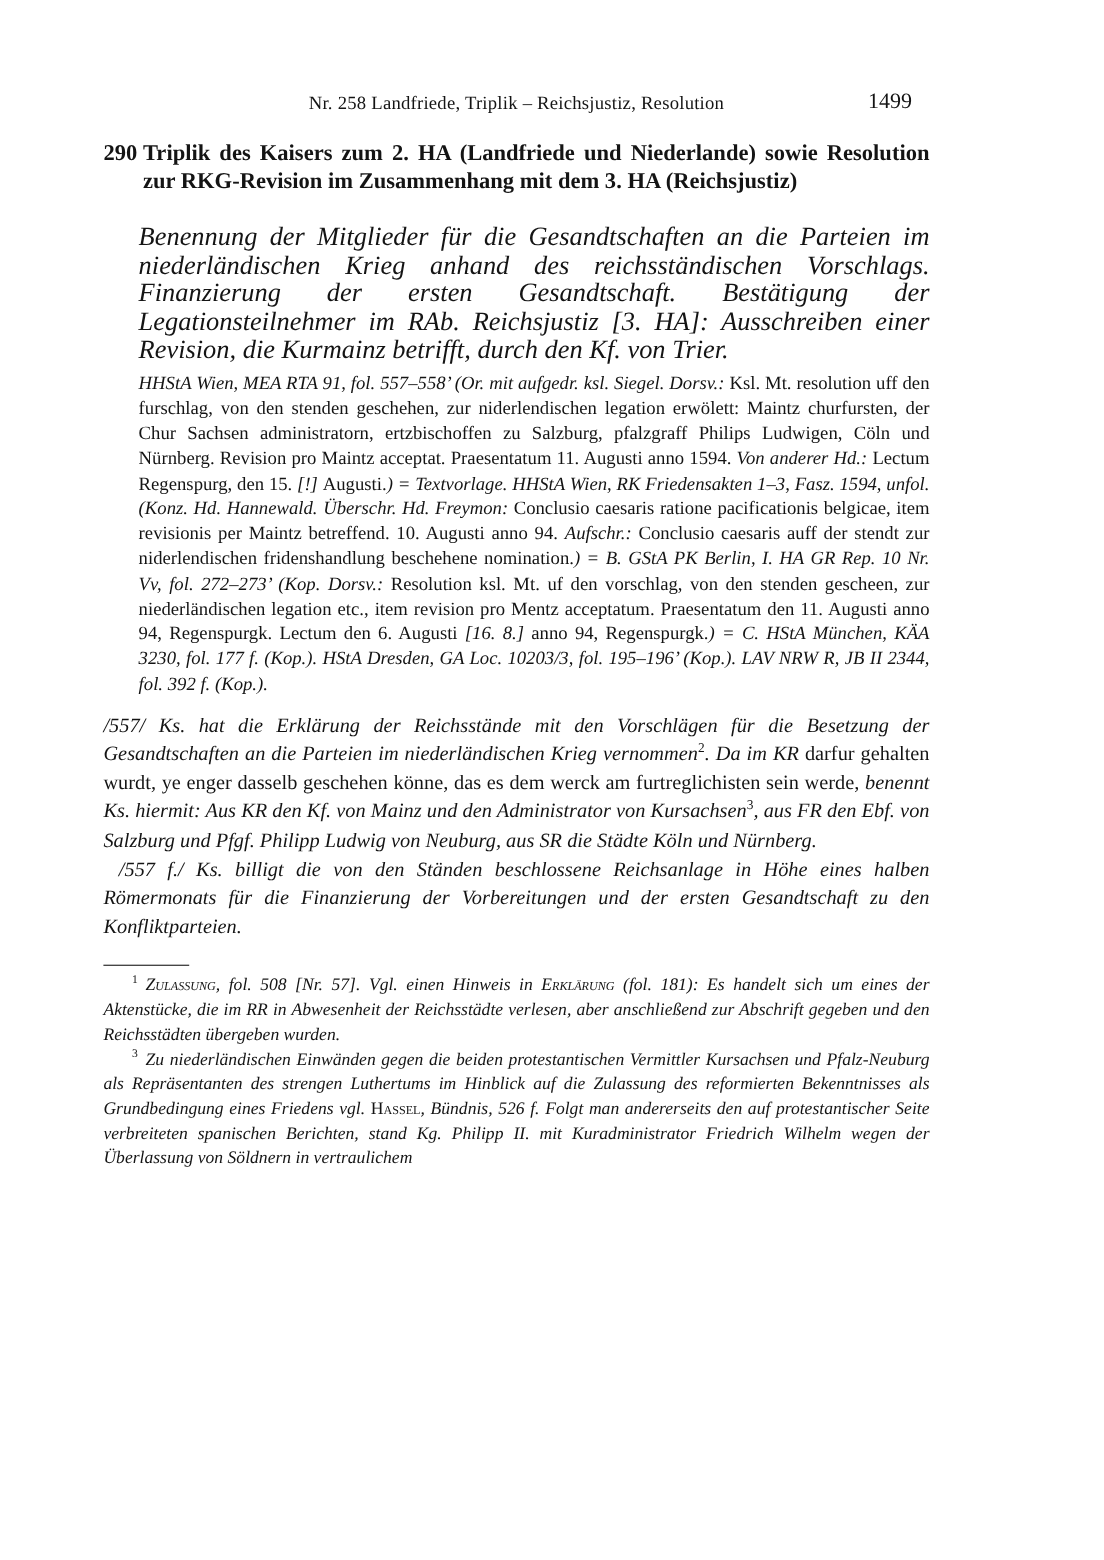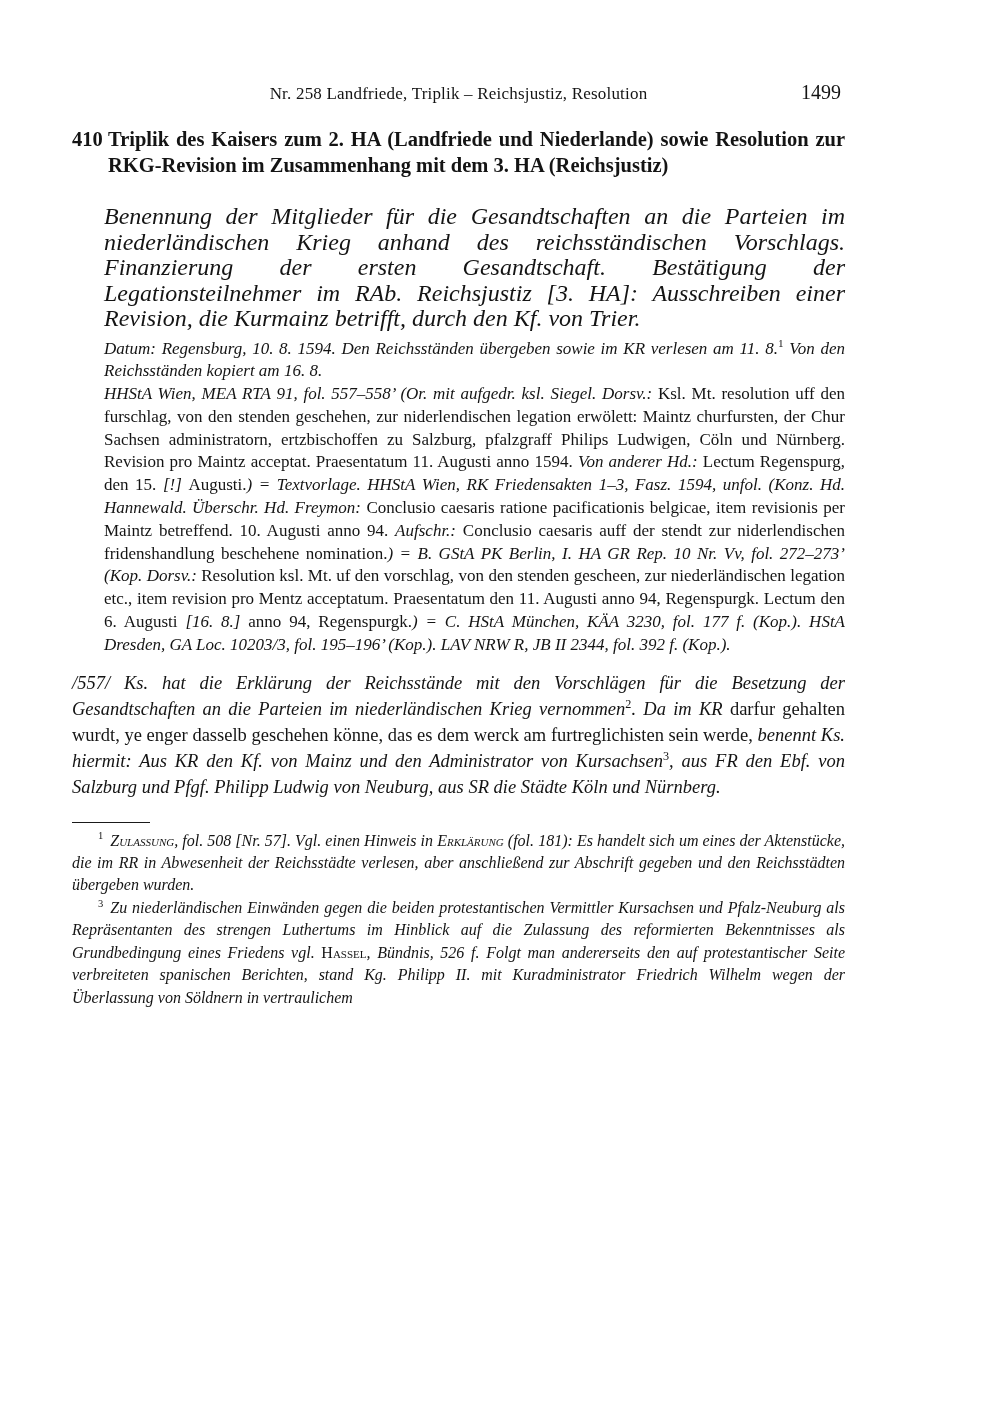--- a/index.html
+++ b/index.html
@@ -3,31 +3,31 @@
 <meta charset="utf-8">
 <style>
   html,body { margin:0; padding:0; background:#ffffff; }
   .page {
     position:relative;
     width:1004px; height:1418px;
     background:#ffffff;
     color:#141414;
     font-family:"Liberation Serif", "DejaVu Serif", serif;
     box-sizing:border-box;
-    padding:84px 159px 0 72px;
+    padding:84px 159px 0 94px;
     overflow:hidden;
   }
   
   .running-head { position:relative; height:24px; margin-bottom:18px; }
   .rh-title {
     display:block; text-align:center;
     font-size:17px; letter-spacing:0.2px;
   }
   .page-number {
-    position:absolute; right:4px; top:-3px;
+    position:absolute; right:16px; top:-3px;
     font-size:20px;
   }
   
   .heading {
     display:grid; grid-template-columns:36px 1fr;
     font-weight:bold; font-size:20.5px; line-height:26px;
   }
   .heading-number { text-align:left; }
   .heading-title {
     margin:0; font-size:inherit; font-weight:bold;
@@ -81,33 +81,33 @@
 <body>
 
 <div class="page">
 
   <header class="running-head">
     <span class="rh-title">Nr. 258 Landfriede, Triplik – Reichsjustiz, Resolution</span>
     <span class="page-number">1499</span>
   </header>
 
   <section class="heading">
-    <span class="heading-number">410</span>
+    <span class="heading-number">290</span>
     <h1 class="heading-title">Triplik des Kaisers zum 2. HA (Landfriede und Niederlande) sowie Resolution zur RKG-Revision im Zusammenhang mit dem 3. HA (Reichsjustiz)</h1>
   </section>
 
   <p class="summary">Benennung der Mitglieder für die Gesandtschaften an die Parteien im niederländischen Krieg anhand des reichsständischen Vorschlags. Finanzierung der ersten Gesandtschaft. Bestätigung der Legationsteilnehmer im RAb. Reichsjustiz [3. HA]: Ausschreiben einer Revision, die Kurmainz betrifft, durch den Kf. von Trier.</p>
 
   <section class="prov">
-    <p><span class="i">Datum: Regensburg, 10. 8. 1594. Den Reichsständen übergeben sowie im KR verlesen am 11. 8.</span><sup class="fnref">1</sup><span class="i"> Von den Reichsständen kopiert am 16. 8.</span></p>
     <p><span class="i">HHStA Wien, MEA RTA 91, fol. 557–558’ (Or. mit aufgedr. ksl. Siegel. Dorsv.: </span><span class="r">Ksl. Mt. resolution uff den furschlag, von den stenden geschehen, zur niderlendischen legation erwölett: Maintz churfursten, der Chur Sachsen administratorn, ertzbischoffen zu Salzburg, pfalzgraff Philips Ludwigen, Cöln und Nürnberg. Revision pro Maintz acceptat. Praesentatum 11. Augusti anno 1594. </span><span class="i">Von anderer Hd.: </span><span class="r">Lectum Regenspurg, den 15. </span><span class="i">[!] </span><span class="r">Augusti.</span><span class="i">) = Textvorlage. HHStA Wien, RK Friedensakten 1–3, Fasz. 1594, unfol. (Konz. Hd. Hannewald. Überschr. Hd. Freymon: </span><span class="r">Conclusio caesaris ratione pacificationis belgicae, item revisionis per Maintz betreffend. 10. Augusti anno 94. </span><span class="i">Aufschr.: </span><span class="r">Conclusio caesaris auff der stendt zur niderlendischen fridenshandlung beschehene nomination.</span><span class="i">) = B. GStA PK Berlin, I. HA GR Rep. 10 Nr. Vv, fol. 272–273’ (Kop. Dorsv.: </span><span class="r">Resolution ksl. Mt. uf den vorschlag, von den stenden gescheen, zur niederländischen legation etc., item revision pro Mentz acceptatum. Praesentatum den 11. Augusti anno 94, Regenspurgk. Lectum den 6. Augusti </span><span class="i">[16. 8.] </span><span class="r">anno 94, Regenspurgk.</span><span class="i">) = C. HStA München, KÄA 3230, fol. 177 f. (Kop.). HStA Dresden, GA Loc. 10203/3, fol. 195–196’ (Kop.). LAV NRW R, JB II 2344, fol. 392 f. (Kop.).</span></p>
   </section>
 
   <section class="bodytext">
     <p><span class="i">/557/ Ks. hat die Erklärung der Reichsstände mit den Vorschlägen für die Besetzung der Gesandtschaften an die Parteien im niederländischen Krieg vernommen</span><sup class="fnref">2</sup><span class="i">. Da im KR </span><span class="r">darfur gehalten wurdt, ye enger dasselb geschehen könne, das es dem werck am furtreglichisten sein werde, </span><span class="i">benennt Ks. hiermit: Aus KR den Kf. von Mainz und den Administrator von Kursachsen</span><sup class="fnref">3</sup><span class="i">, aus FR den Ebf. von Salzburg und Pfgf. Philipp Ludwig von Neuburg, aus SR die Städte Köln und Nürnberg.</span></p>
+    <p class="indent"><span class="i">/557 f./ Ks. billigt die von den Ständen beschlossene Reichsanlage in Höhe eines halben Römermonats für die Finanzierung der Vorbereitungen und der ersten Gesandtschaft zu den Konfliktparteien.</span></p>
   </section>
 
   <footer class="footnotes">
     <div class="fnrule"></div>
     <p><sup class="fnmark">1</sup><span class="i sc">Zulassung</span><span class="i">, fol. 508 [Nr. 57]. Vgl. einen Hinweis in </span><span class="i sc">Erklärung</span><span class="i"> (fol. 181): Es handelt sich um eines der Aktenstücke, die im RR in Abwesenheit der Reichsstädte verlesen, aber anschließend zur Abschrift gegeben und den Reichsstädten übergeben wurden.</span></p>
     <p><sup class="fnmark">3</sup><span class="i">Zu niederländischen Einwänden gegen die beiden protestantischen Vermittler Kursachsen und Pfalz-Neuburg als Repräsentanten des strengen Luthertums im Hinblick auf die Zulassung des reformierten Bekenntnisses als Grundbedingung eines Friedens vgl. </span><span class="r sc">Hassel</span><span class="i">, Bündnis, 526 f. Folgt man andererseits den auf protestantischer Seite verbreiteten spanischen Berichten, stand Kg. Philipp II. mit Kuradministrator Friedrich Wilhelm wegen der Überlassung von Söldnern in vertraulichem</span></p>
   </footer>
 
 </div>
 

